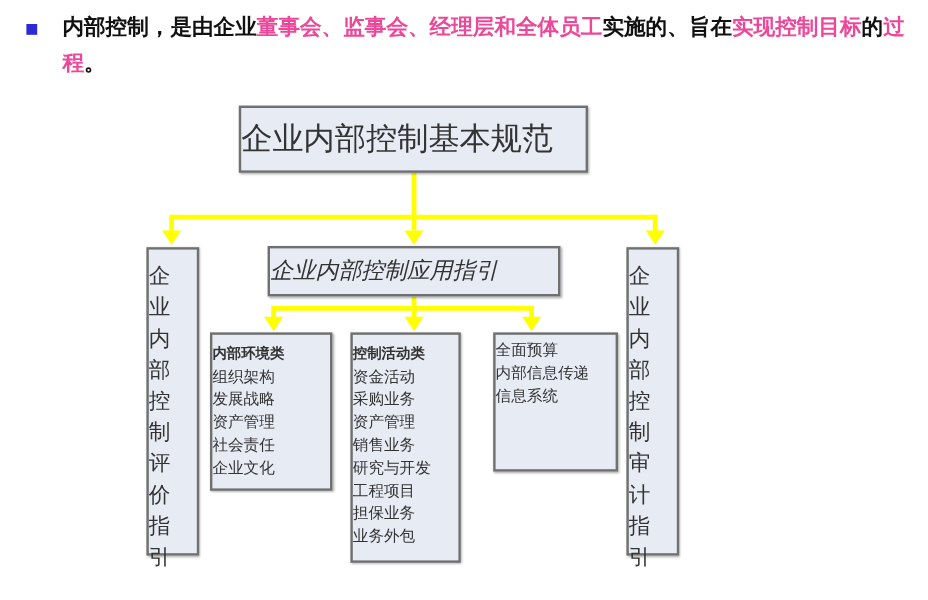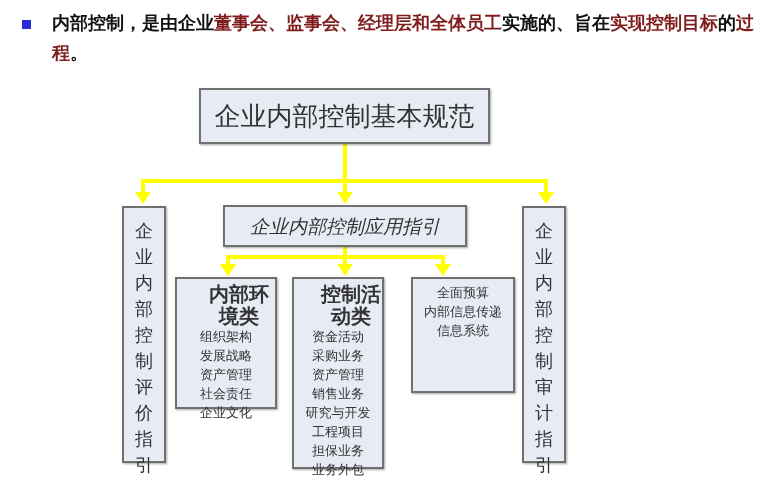--- a/index.html
+++ b/index.html
@@ -2,32 +2,32 @@
 <html><head>
 <meta charset="utf-8">
 <style>
   html, body { margin:0; padding:0; background:#ffffff; }
   body { width:773px; height:500px; position:relative; overflow:hidden;
          font-family:"DejaVu Sans", sans-serif; }
   .intro { position:absolute; left:22px; top:8px; width:740px; font-size:18px;
            line-height:30px; color:#111; font-weight:bold; }
   .bullet { position:absolute; left:0; top:12px; width:9px; height:9px; background:#2a2ad8; }
   .intro-text { margin-left:30px; }
-  .red { color:#7f1d1d;margin-top:32px; }
+  .red { color:#ec4899;margin-top:32px; }
   .box { position:absolute; background:#e6ebf4; border:2px solid #707070;
          box-shadow:1px 1px 2px rgba(0,0,0,0.35); box-sizing:border-box;
-         color:#333; font-family:"DejaVu Serif", serif; text-align:center; }
+         color:#333; font-family:"DejaVu Serif", serif; text-align:left; }
   .root { left:199px; top:88px; width:291px; height:56px; font-size:26px; line-height:52px; }
   .app  { left:223px; top:205px; width:244px; height:42px; font-size:19px; line-height:38px;font-style:italic; }
   .vert { width:44px; font-size:18px; padding-top:10px; }
   .vert span { display:block; line-height:26px; }
   .eval { left:122px; top:206px; height:257px; }
   .audit{ left:522px; top:206px; height:257px; }
   .cat { top:277px; font-size:13px; line-height:19px; padding-top:4px; }
-  .cat .title { font-size:20px; font-weight:bold; line-height:22px; color:#333;padding-left:26px; }
+  .cat .title { font-size:12px; font-weight:bold; line-height:22px; color:#333; }
   .cat1 { left:175px; width:102px; height:132px; }
   .cat2 { left:292px; width:92px; height:192px; }
   .cat3 { left:411px; width:104px; height:116px; }
   svg.lines { position:absolute; left:0; top:0; }
 </style>
 </head>
 <body>
 
 <div class="intro">
   <div class="bullet"></div>

